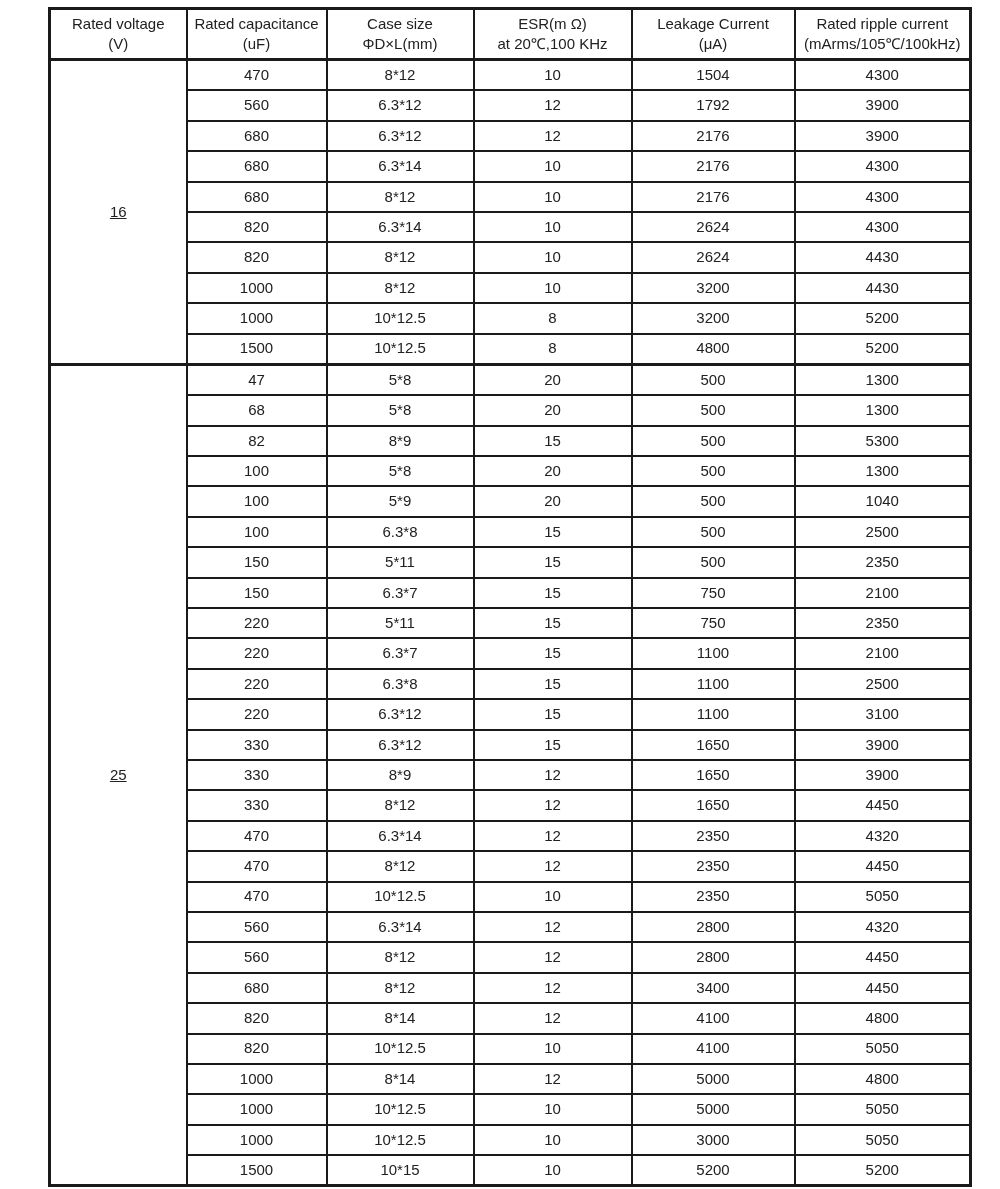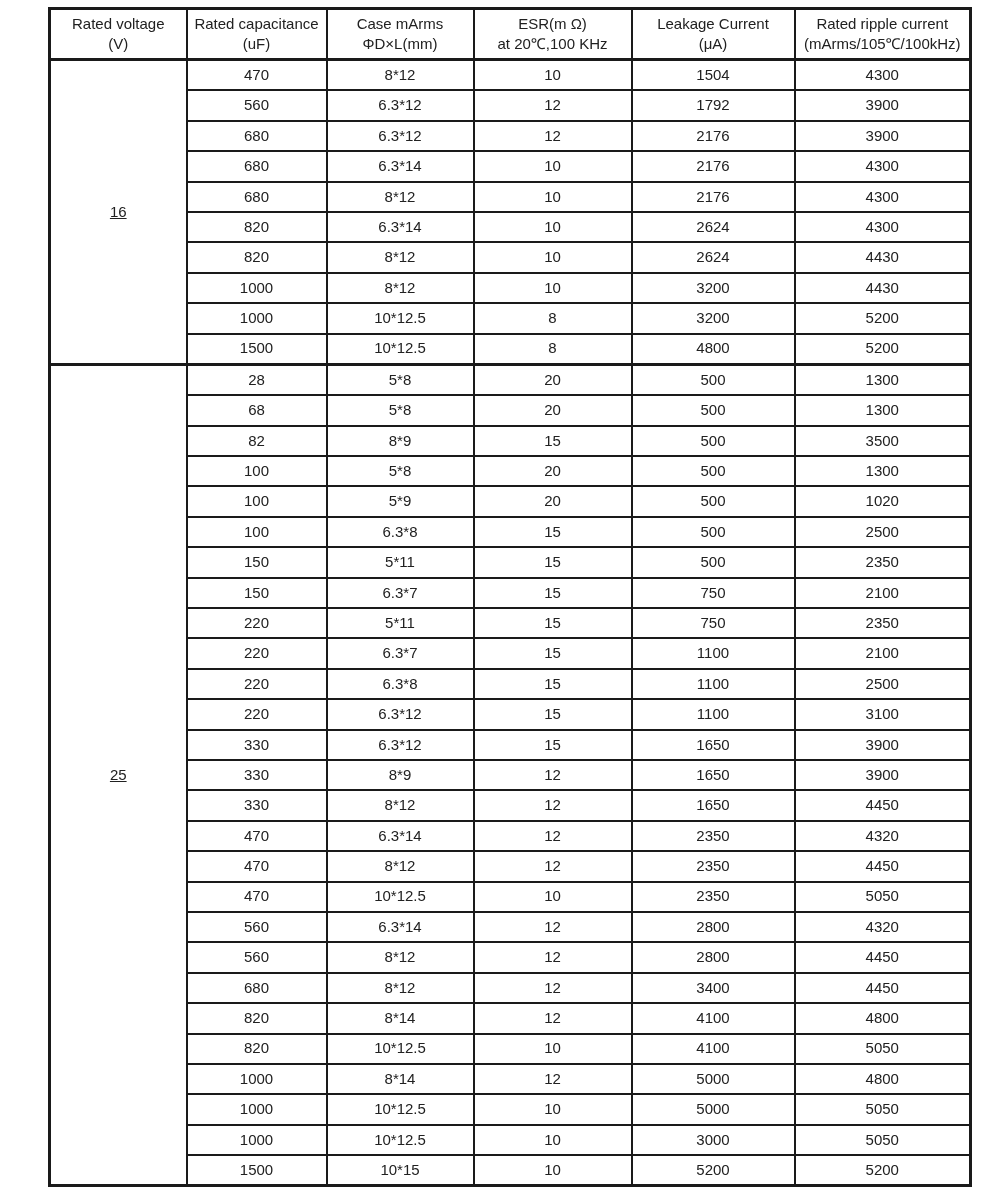--- a/index.html
+++ b/index.html
@@ -70,21 +70,21 @@
         <col style="width:158px">
         <col style="width:163px">
         <col style="width:176px">
       </colgroup>
       <thead>
         <tr>
           <th>Rated voltage
 (V)</th>
           <th>Rated capacitance
 (uF)</th>
-          <th>Case mArms
+          <th>Case size
 ΦD×L(mm)</th>
           <th>ESR(m Ω)
 at 20℃,100 KHz</th>
           <th>Leakage Current
 (μA)</th>
           <th>Rated ripple current
 (mArms/105℃/100kHz)</th>
         </tr>
       </thead>
       <tbody id="spec-body">
@@ -154,53 +154,53 @@
           </tr>
           <tr>
             <td>1500</td>
             <td>10*12.5</td>
             <td>8</td>
             <td>4800</td>
             <td>5200</td>
           </tr>
           <tr>
             <td rowspan="27" class="voltage-cell group-top">25</td>
-            <td class="group-top">28</td>
+            <td class="group-top">47</td>
             <td class="group-top">5*8</td>
             <td class="group-top">20</td>
             <td class="group-top">500</td>
             <td class="group-top">1300</td>
           </tr>
           <tr>
             <td>68</td>
             <td>5*8</td>
             <td>20</td>
             <td>500</td>
             <td>1300</td>
           </tr>
           <tr>
             <td>82</td>
             <td>8*9</td>
             <td>15</td>
             <td>500</td>
-            <td>3500</td>
+            <td>5300</td>
           </tr>
           <tr>
             <td>100</td>
             <td>5*8</td>
             <td>20</td>
             <td>500</td>
             <td>1300</td>
           </tr>
           <tr>
             <td>100</td>
             <td>5*9</td>
             <td>20</td>
             <td>500</td>
-            <td>1020</td>
+            <td>1040</td>
           </tr>
           <tr>
             <td>100</td>
             <td>6.3*8</td>
             <td>15</td>
             <td>500</td>
             <td>2500</td>
           </tr>
           <tr>
             <td>150</td>

